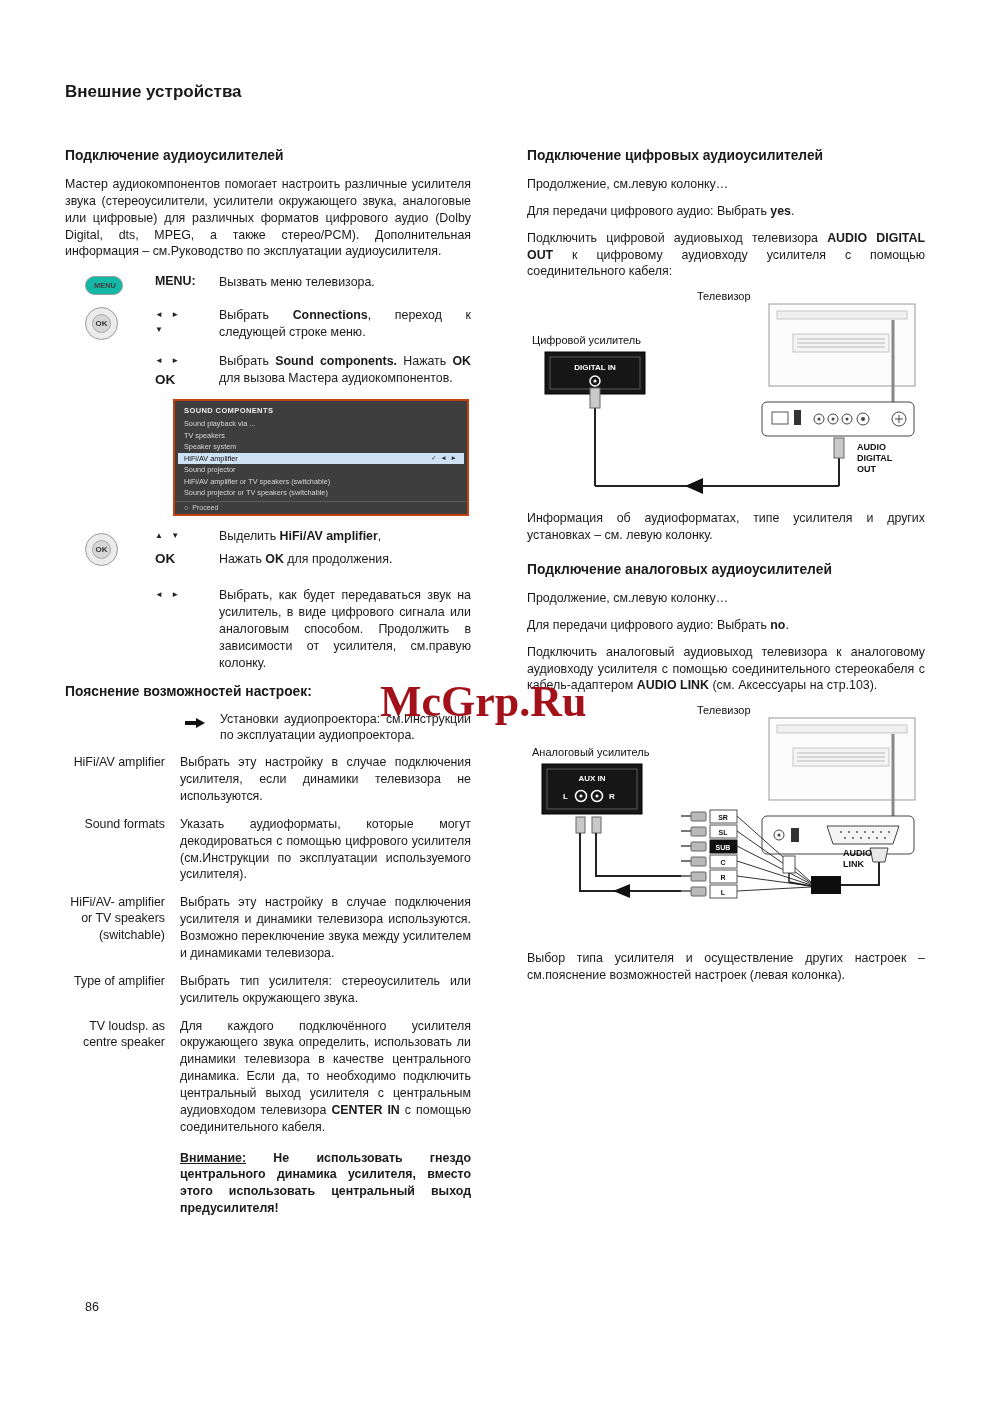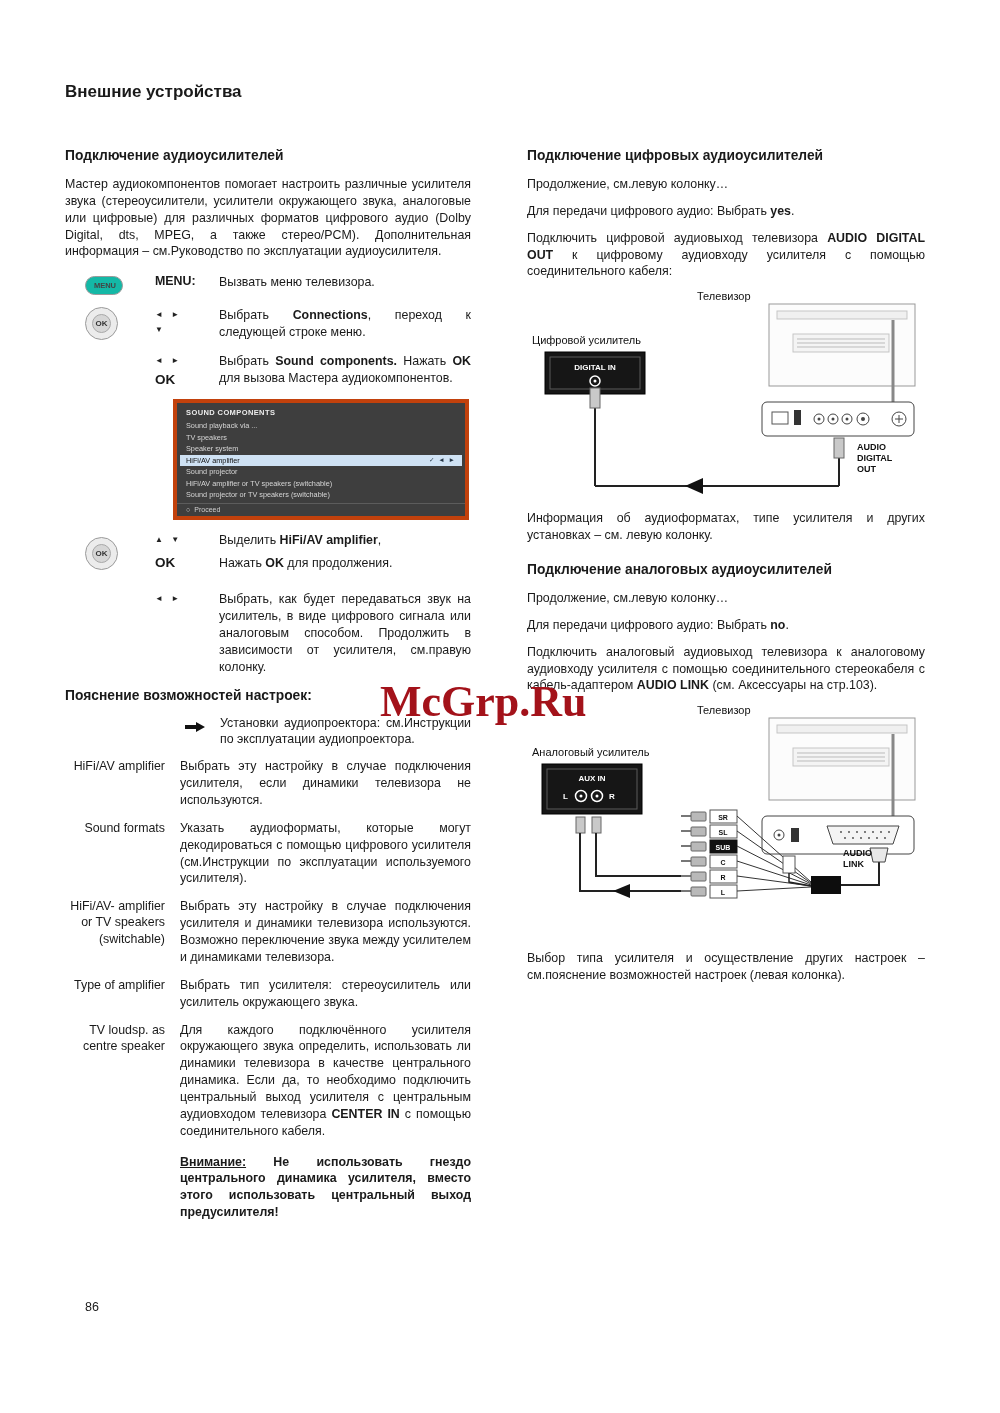--- a/index.html
+++ b/index.html
@@ -22,21 +22,21 @@
   .okkey{font-size:13.5px;margin-top:4px}
   .arr{font-size:8px;letter-spacing:3px;color:#222;line-height:1.9}
   .menupill{display:inline-block;min-width:38px;text-align:right;padding:4px 6px;border:1.5px solid #9a9a9a;border-radius:11px;background:#14b8a6;font-size:7.5px;font-weight:bold;color:#444}
   .okbtn{width:33px;height:33px;border-radius:50%;background:#ececec;border:1.5px solid #9a9a9a;display:flex;align-items:center;justify-content:center;position:relative}
   .okbtn::before{content:"";position:absolute;inset:6px;border-radius:50%;background:#d6d6d6;border:1px solid #a8a8a8}
   .okbtn span{position:relative;font-size:8px;font-weight:bold;color:#333}
   .step4{display:grid;grid-template-columns:90px 1fr;margin-bottom:12px}
   .step4 .step-icon{padding-top:5px}
   .subrow{display:grid;grid-template-columns:64px 1fr;margin-bottom:7px}
   
-  .menu-screen{width:296px;margin:4px 0 12px 108px;background:#3e3e3e;border:4px solid #c2410c;padding:3px 0 2px}
+  .menu-screen{width:296px;margin:4px 0 12px 108px;background:#3e3e3e;border:2px solid #c2410c;padding:3px 0 2px}
   .ms-title{color:#ececec;font-size:7.5px;font-weight:bold;letter-spacing:.4px;padding:2px 9px 3px}
   .ms-row{color:#d6d6d6;font-size:7.3px;line-height:1.3;padding:1px 9px;white-space:nowrap;overflow:hidden}
   .ms-hl{background:#cfe2f4;color:#111;display:flex;justify-content:space-between;align-items:center;margin:0 3px;padding:1px 6px;white-space:nowrap}
   .ms-hl-icons{font-size:6.5px;color:#234;letter-spacing:1px}
   .ms-footer{color:#cfcfcf;font-size:7px;padding:2px 9px 1px;border-top:1px solid #5c5c5c;margin-top:2px;display:flex;gap:4px;align-items:center}
   
   .subhead{font-size:13.8px;font-weight:bold;margin:6px 0 12px}
   .note{display:grid;grid-template-columns:155px 1fr;margin-bottom:10px}
   .note-ic{text-align:right;padding-right:15px;padding-top:3px}
   .def{display:grid;grid-template-columns:100px 1fr;column-gap:15px;margin-bottom:11px}

